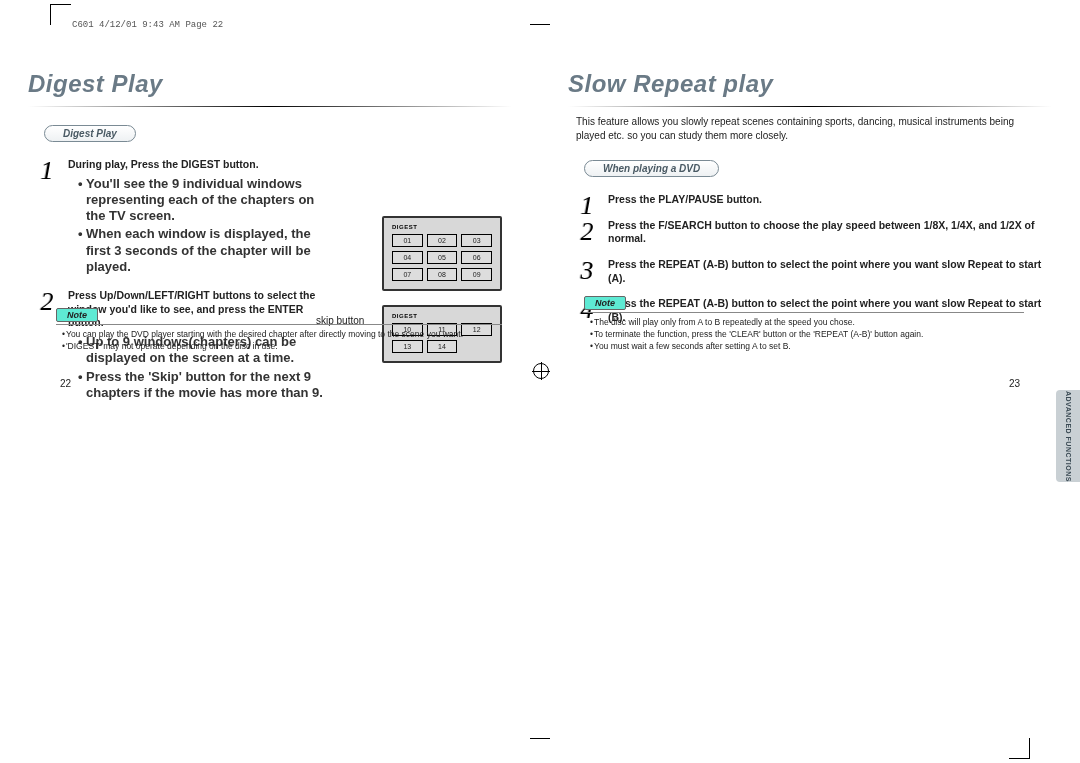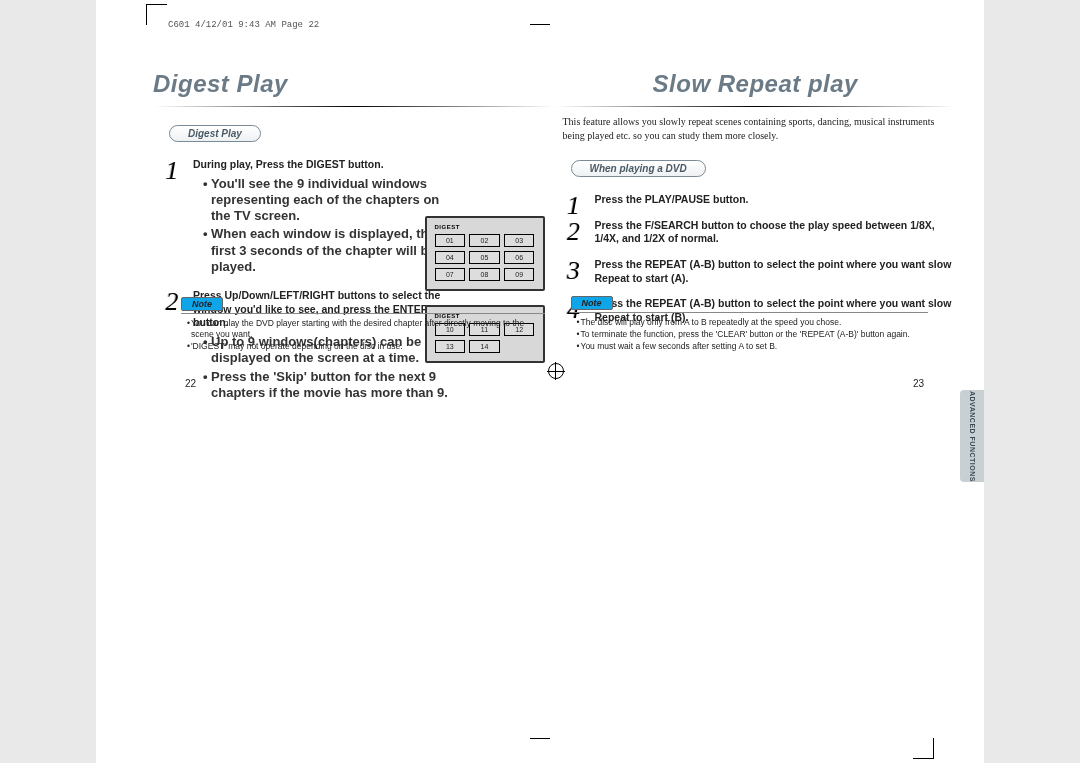--- a/index.html
+++ b/index.html
@@ -9,21 +9,21 @@
     --text: #222;
     --faint: #9aa3a8;
   }
   html,body {
     margin:0; padding:0;
     background:#e9e9e9;
     font-family: Arial, Helvetica, sans-serif;
     color: var(--text);
   }
   .sheet {
-    width:888px; height:763px;
+    width:1080px; height:763px;
     margin:0 auto;
     background: var(--page-bg);
     position:relative;
     box-sizing:border-box;
     padding:20px 28px 10px 28px;
   }
   .crop {
     position:absolute;
     border-color:#000;
     border-style:solid;
@@ -33,59 +33,58 @@
   .crop.tl { top:4px; left:50px; border-top-width:1px; border-left-width:1px; }
   .crop.br { bottom:4px; right:50px; border-bottom-width:1px; border-right-width:1px; }
   .header-line {
     font-family: "Courier New", monospace;
     font-size:9px;
     color:#555;
     margin:0 0 40px 44px;
   }
   .columns {
     display:flex;
+    gap:28px;
     position:relative;
-    margin-left:29px;
   }
   .col {
     flex:1;
     min-width:0;
     position:relative;
   }
   .rule {
     height:1px;
     background: linear-gradient(to right, rgba(0,0,0,0) 0%, #000 50%, rgba(0,0,0,0) 100%);
     margin: 8px 0 0 0;
   }
   h1.page-title {
     margin:0 0 6px 0;
     font-size:24px;
     font-weight:bold;
     font-style:italic;
     color: var(--brand);
     letter-spacing:0.5px;
   }
-  .col.right h1.page-title { text-align:center; }
+  .col.right h1.page-title { text-align:left; }
   .pill {
     display:inline-block;
     border:1px solid #7a8a94;
     border-radius:999px;
     padding:2px 18px;
     font-size:10px;
     font-weight:bold;
     font-style:italic;
     color:#4a5a64;
     background:linear-gradient(#fff,#eef1f3);
     margin:18px 0 10px 16px;
   }
   .intro {
     font-size:10px;
     line-height:1.35;
     margin:8px 20px 0 8px;
-    font-family:Liberation Serif, serif;
   }
   ol.steps {
     list-style:none;
     margin:0; padding:0 0 0 6px;
     counter-reset: step;
     font-weight: bold;
   }
   ol.steps > li {
     counter-increment: step;
     position:relative;
@@ -150,21 +149,21 @@
     background:#ddd;
   }
   .note-box {
     position:absolute;
     bottom:56px;
     left:28px; right:10px;
   }
   .col.right .note-box { left:16px; right:28px; }
   .note-tag {
     display:inline-block;
-    background:#0ea5e9;
+    background:#5eead4;
     border:1px solid #666;
     font-size:9px;
     font-weight:bold;
     font-style:italic;
     padding:1px 10px;
     border-radius:2px;
     margin-bottom:2px;
   }
   .note-rule {
     height:1px; background:#888; margin:0 0 4px 0;

